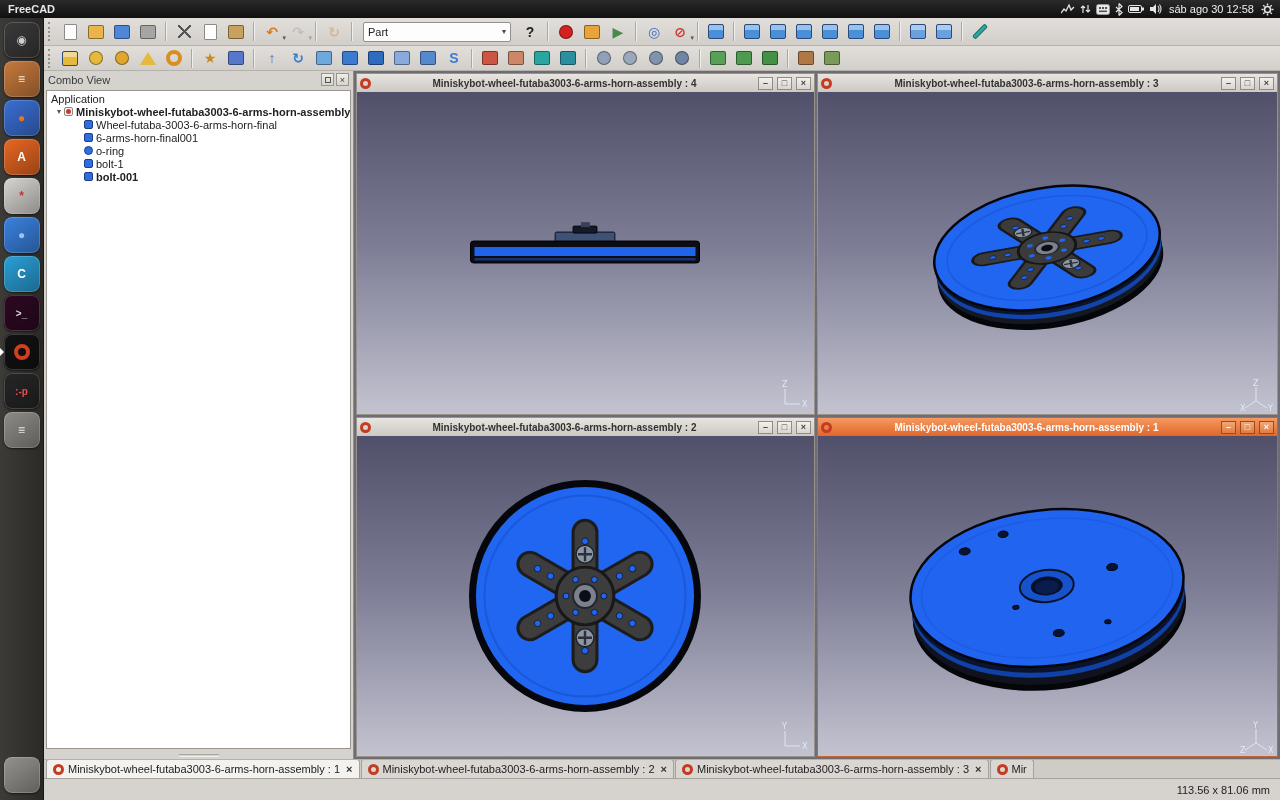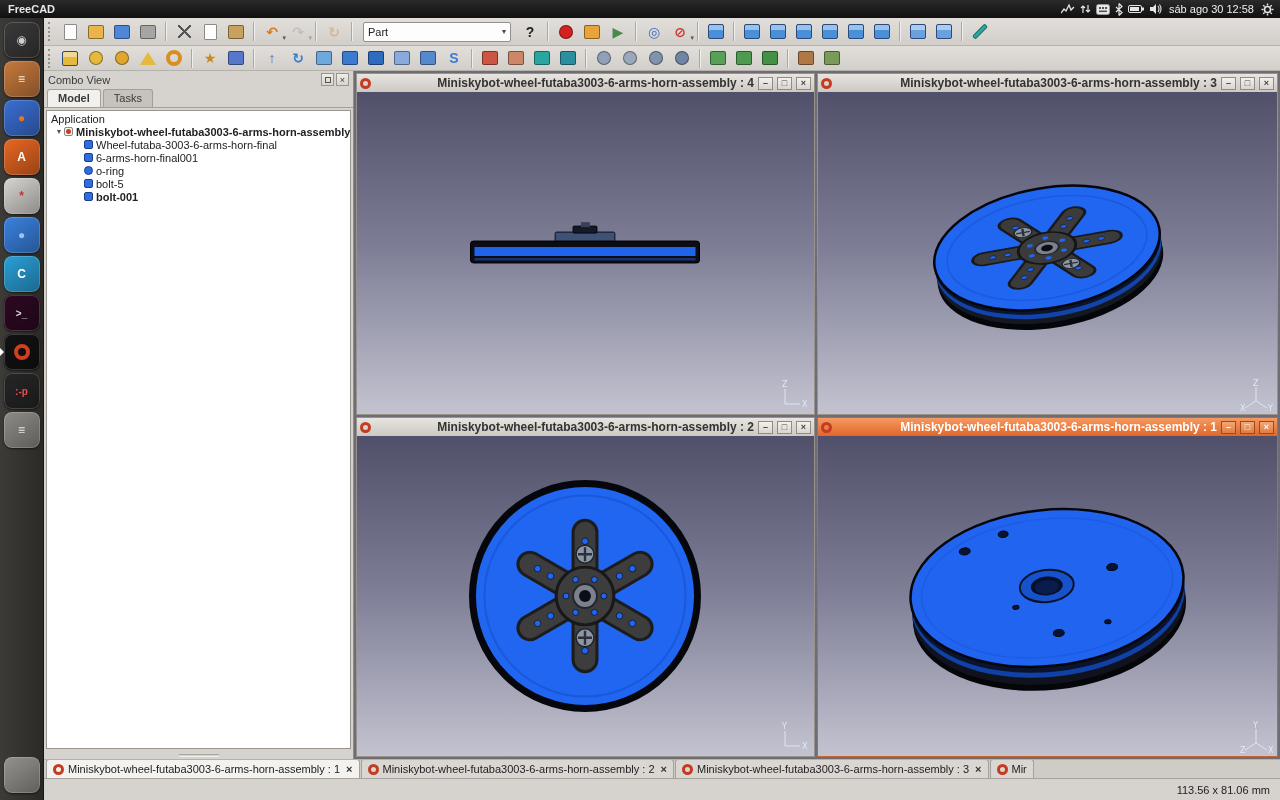--- a/index.html
+++ b/index.html
@@ -95,21 +95,21 @@
   #mdi{flex:1;position:relative;background:#6f6d73;min-width:0}
   .mdiwin{position:absolute;border:1px solid #97938c;background:#d3d0cb;display:flex;flex-direction:column}
   .pos0{left:2px;top:2px;width:459px;height:342px}
   .pos1{left:463px;top:2px;width:461px;height:342px}
   .pos2{left:2px;top:346px;width:459px;height:340px}
   .pos3{left:463px;top:346px;width:461px;height:340px}
   .mtitle{height:18px;display:flex;align-items:center;gap:4px;padding:0 3px;
     background:linear-gradient(#e8e4e0,#ccc8c2);font-weight:bold;color:#333}
   .mdiwin.active{border-color:#c8642e}
   .mdiwin.active .mtitle{background:linear-gradient(#f59a60,#e0662a);color:#fff}
-  .mtext{flex:1;text-align:right;white-space:nowrap;overflow:hidden;font-size:12px}
+  .mtext{flex:1;text-align:center;white-space:nowrap;overflow:hidden;font-size:10px}
   .mbtn{width:15px;height:13px;border:1px solid #8f8b85;background:linear-gradient(#f4f1ed,#d8d4cf);
     font-size:9px;line-height:11px;text-align:center;color:#444;flex:none}
   .active .mbtn{border-color:#a04a1a;background:linear-gradient(#f2a878,#e07c42);color:#fff}
   .fc-logo{width:11px;height:11px;border:3px solid #c43b22;border-radius:50%;flex:none}
   .vp{flex:1;position:relative;overflow:hidden;background:linear-gradient(180deg,#50506a 0%,#7d7d96 48%,#c3c3d0 100%)}
   svg.scene{position:absolute;left:0;top:0;width:100%;height:100%}
   svg.axis{position:absolute;right:4px;bottom:2px;width:34px;height:34px}
   svg.axis text{font-size:8px;fill:#e3e9f8;font-family:"DejaVu Sans",sans-serif}
   svg.axis line{stroke:#dfe5f5;stroke-width:1}
 
@@ -420,24 +420,20 @@
   <div id="main">
 
     <div id="combo">
       <div class="cv-title">
         <span class="t">Combo View</span>
         <span class="cv-btn">
             <span class="sq"></span>
           </span>
         <span class="cv-btn">×</span>
       </div>
-      <div class="cv-tabs">
-        <span class="cv-tab active">Model</span>
-        <span class="cv-tab">Tasks</span>
-      </div>
       <div class="cv-treewrap">
         <div class="cv-tree">
           <div class="tr-row root">
             <span class="lbl">Application</span>
           </div>
           <div class="tr-row">
             <span class="exp">▾</span>
             <span class="ic doc-ic"></span>
             <span class="lbl b">Miniskybot-wheel-futaba3003-6-arms-horn-assembly</span>
           </div>
@@ -448,21 +444,21 @@
           <div class="tr-row" style="padding-left:34px">
             <span class="ic part-ic"></span>
             <span class="lbl">6-arms-horn-final001</span>
           </div>
           <div class="tr-row" style="padding-left:34px">
             <span class="ic part-ic" style="border-radius:50%"></span>
             <span class="lbl">o-ring</span>
           </div>
           <div class="tr-row" style="padding-left:34px">
             <span class="ic part-ic"></span>
-            <span class="lbl">bolt-5</span>
+            <span class="lbl">bolt-1</span>
           </div>
           <div class="tr-row" style="padding-left:34px">
             <span class="ic part-ic"></span>
             <span class="lbl b">bolt-001</span>
           </div>
         </div>
       </div>
       <div class="cv-split">
           <span class="hnd"></span>
         </div>

